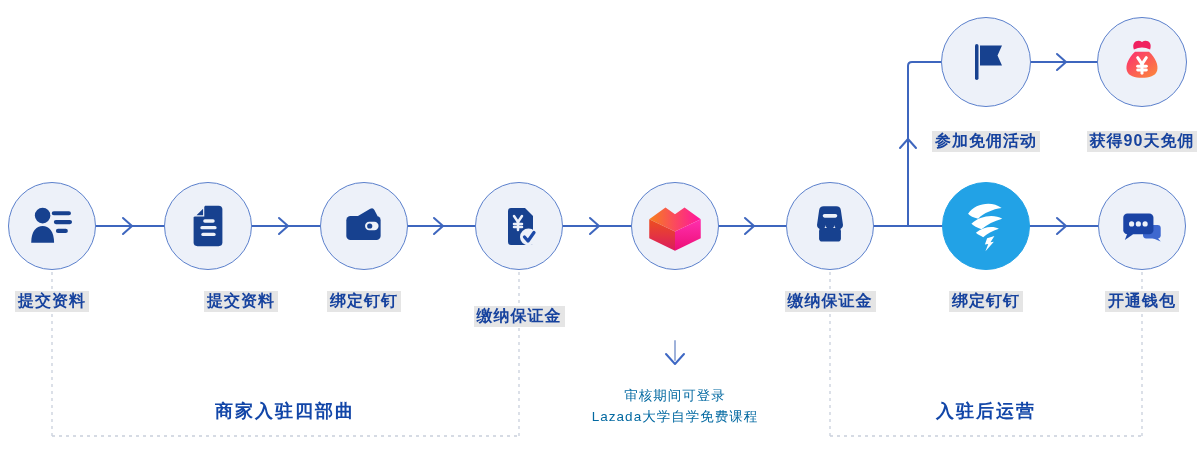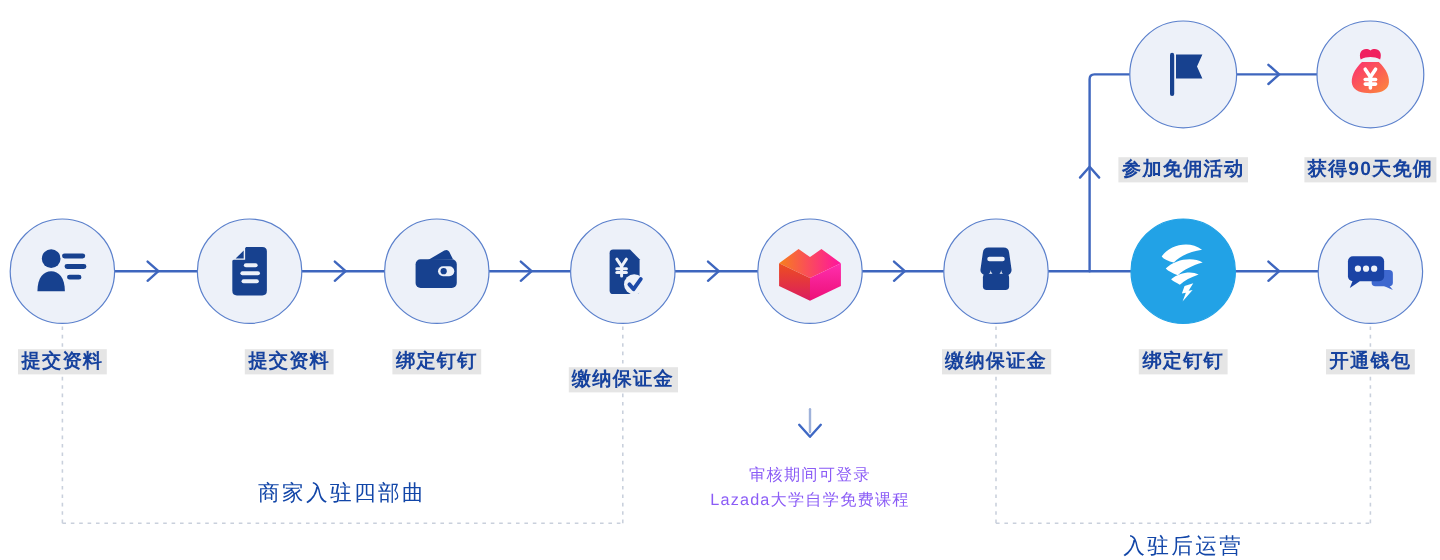--- a/index.html
+++ b/index.html
@@ -14,26 +14,26 @@
     display:flex;align-items:center;justify-content:center;z-index:2;
   }
   .node.big{width:90px;height:90px;}
   .node.dingtalk{background:#22A2E6;border-color:#22A2E6;}
   .step-label{
     position:absolute;width:140px;text-align:center;font-size:16px;font-weight:600;
     color:#16429E;z-index:3;letter-spacing:1px;
   }
   .step-label span{background:#e5e5e5;padding:0 3px;display:inline-block;}
   .section-title{
-    position:absolute;width:280px;text-align:center;font-size:18px;font-weight:400;
+    position:absolute;width:280px;text-align:center;font-size:18px;font-weight:700;
     color:#1246A8;z-index:3;letter-spacing:2px;
   }
   .review-note{
     position:absolute;width:260px;text-align:center;font-size:13.5px;line-height:21px;
-    color:#8b5cf6;z-index:3;letter-spacing:1px;
+    color:#0369a1;z-index:3;letter-spacing:1px;
   }
 </style>
 </head>
 <body>
 
 <div class="stage">
 
   <svg class="connectors" width="1200" height="467">
     <g stroke="#3E66BE" stroke-width="2" fill="none" stroke-linecap="round" stroke-linejoin="round">
       <line x1="52" y1="226" x2="1142" y2="226"></line>
@@ -189,20 +189,20 @@
   <div class="step-label" style="left:294px;top:291px;"><span>绑定钉钉</span></div>
   <div class="step-label" style="left:449px;top:306px;"><span>缴纳保证金</span></div>
   <div class="step-label" style="left:760px;top:291px;"><span>缴纳保证金</span></div>
   <div class="step-label" style="left:916px;top:291px;"><span>绑定钉钉</span></div>
   <div class="step-label" style="left:1072px;top:291px;"><span>开通钱包</span></div>
 
   <div class="step-label" style="left:916px;top:131px;"><span>参加免佣活动</span></div>
   <div class="step-label" style="left:1072px;top:131px;"><span>获得90天免佣</span></div>
 
   <div class="section-title" style="left:145px;top:399px;"><span>商家入驻四部曲</span></div>
-  <div class="section-title" style="left:846px;top:399px;margin-top:44px;"><span>入驻后运营</span></div>
+  <div class="section-title" style="left:846px;top:399px;"><span>入驻后运营</span></div>
 
   <div class="review-note" style="left:545px;top:385px;">
     <div>审核期间可登录</div>
     <div>Lazada大学自学免费课程</div>
   </div>
 
 </div>
 
 </body></html>

